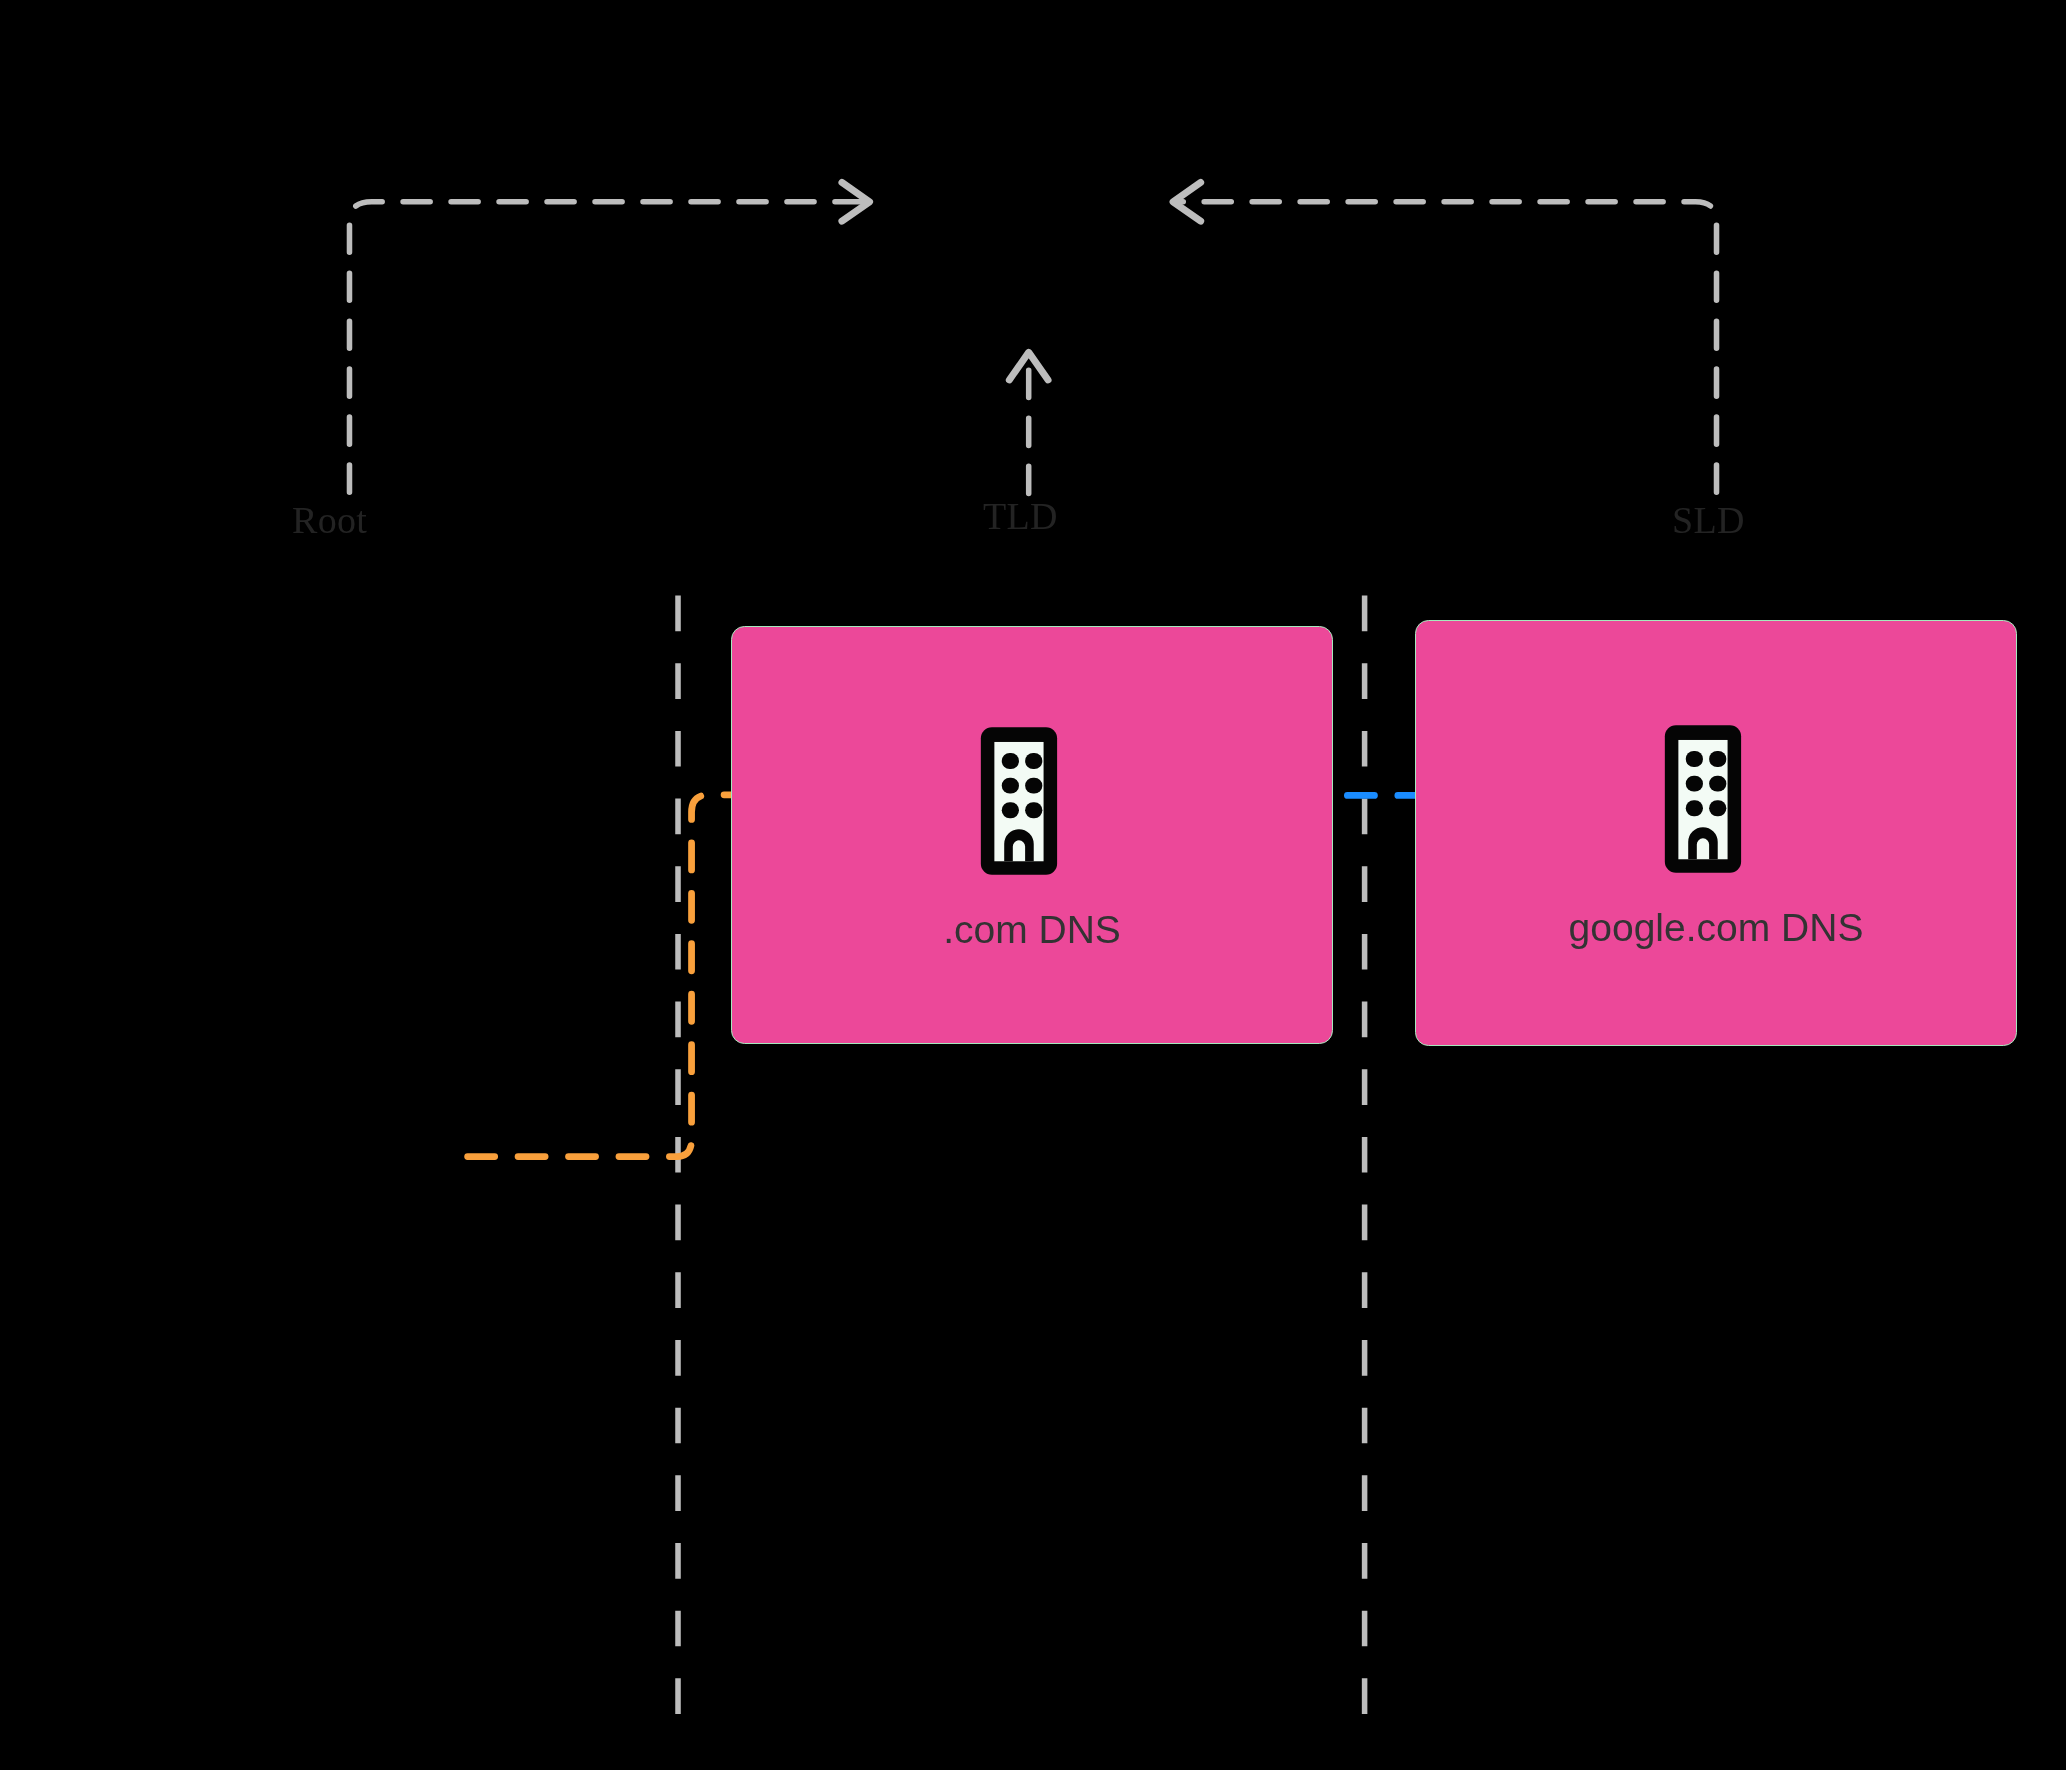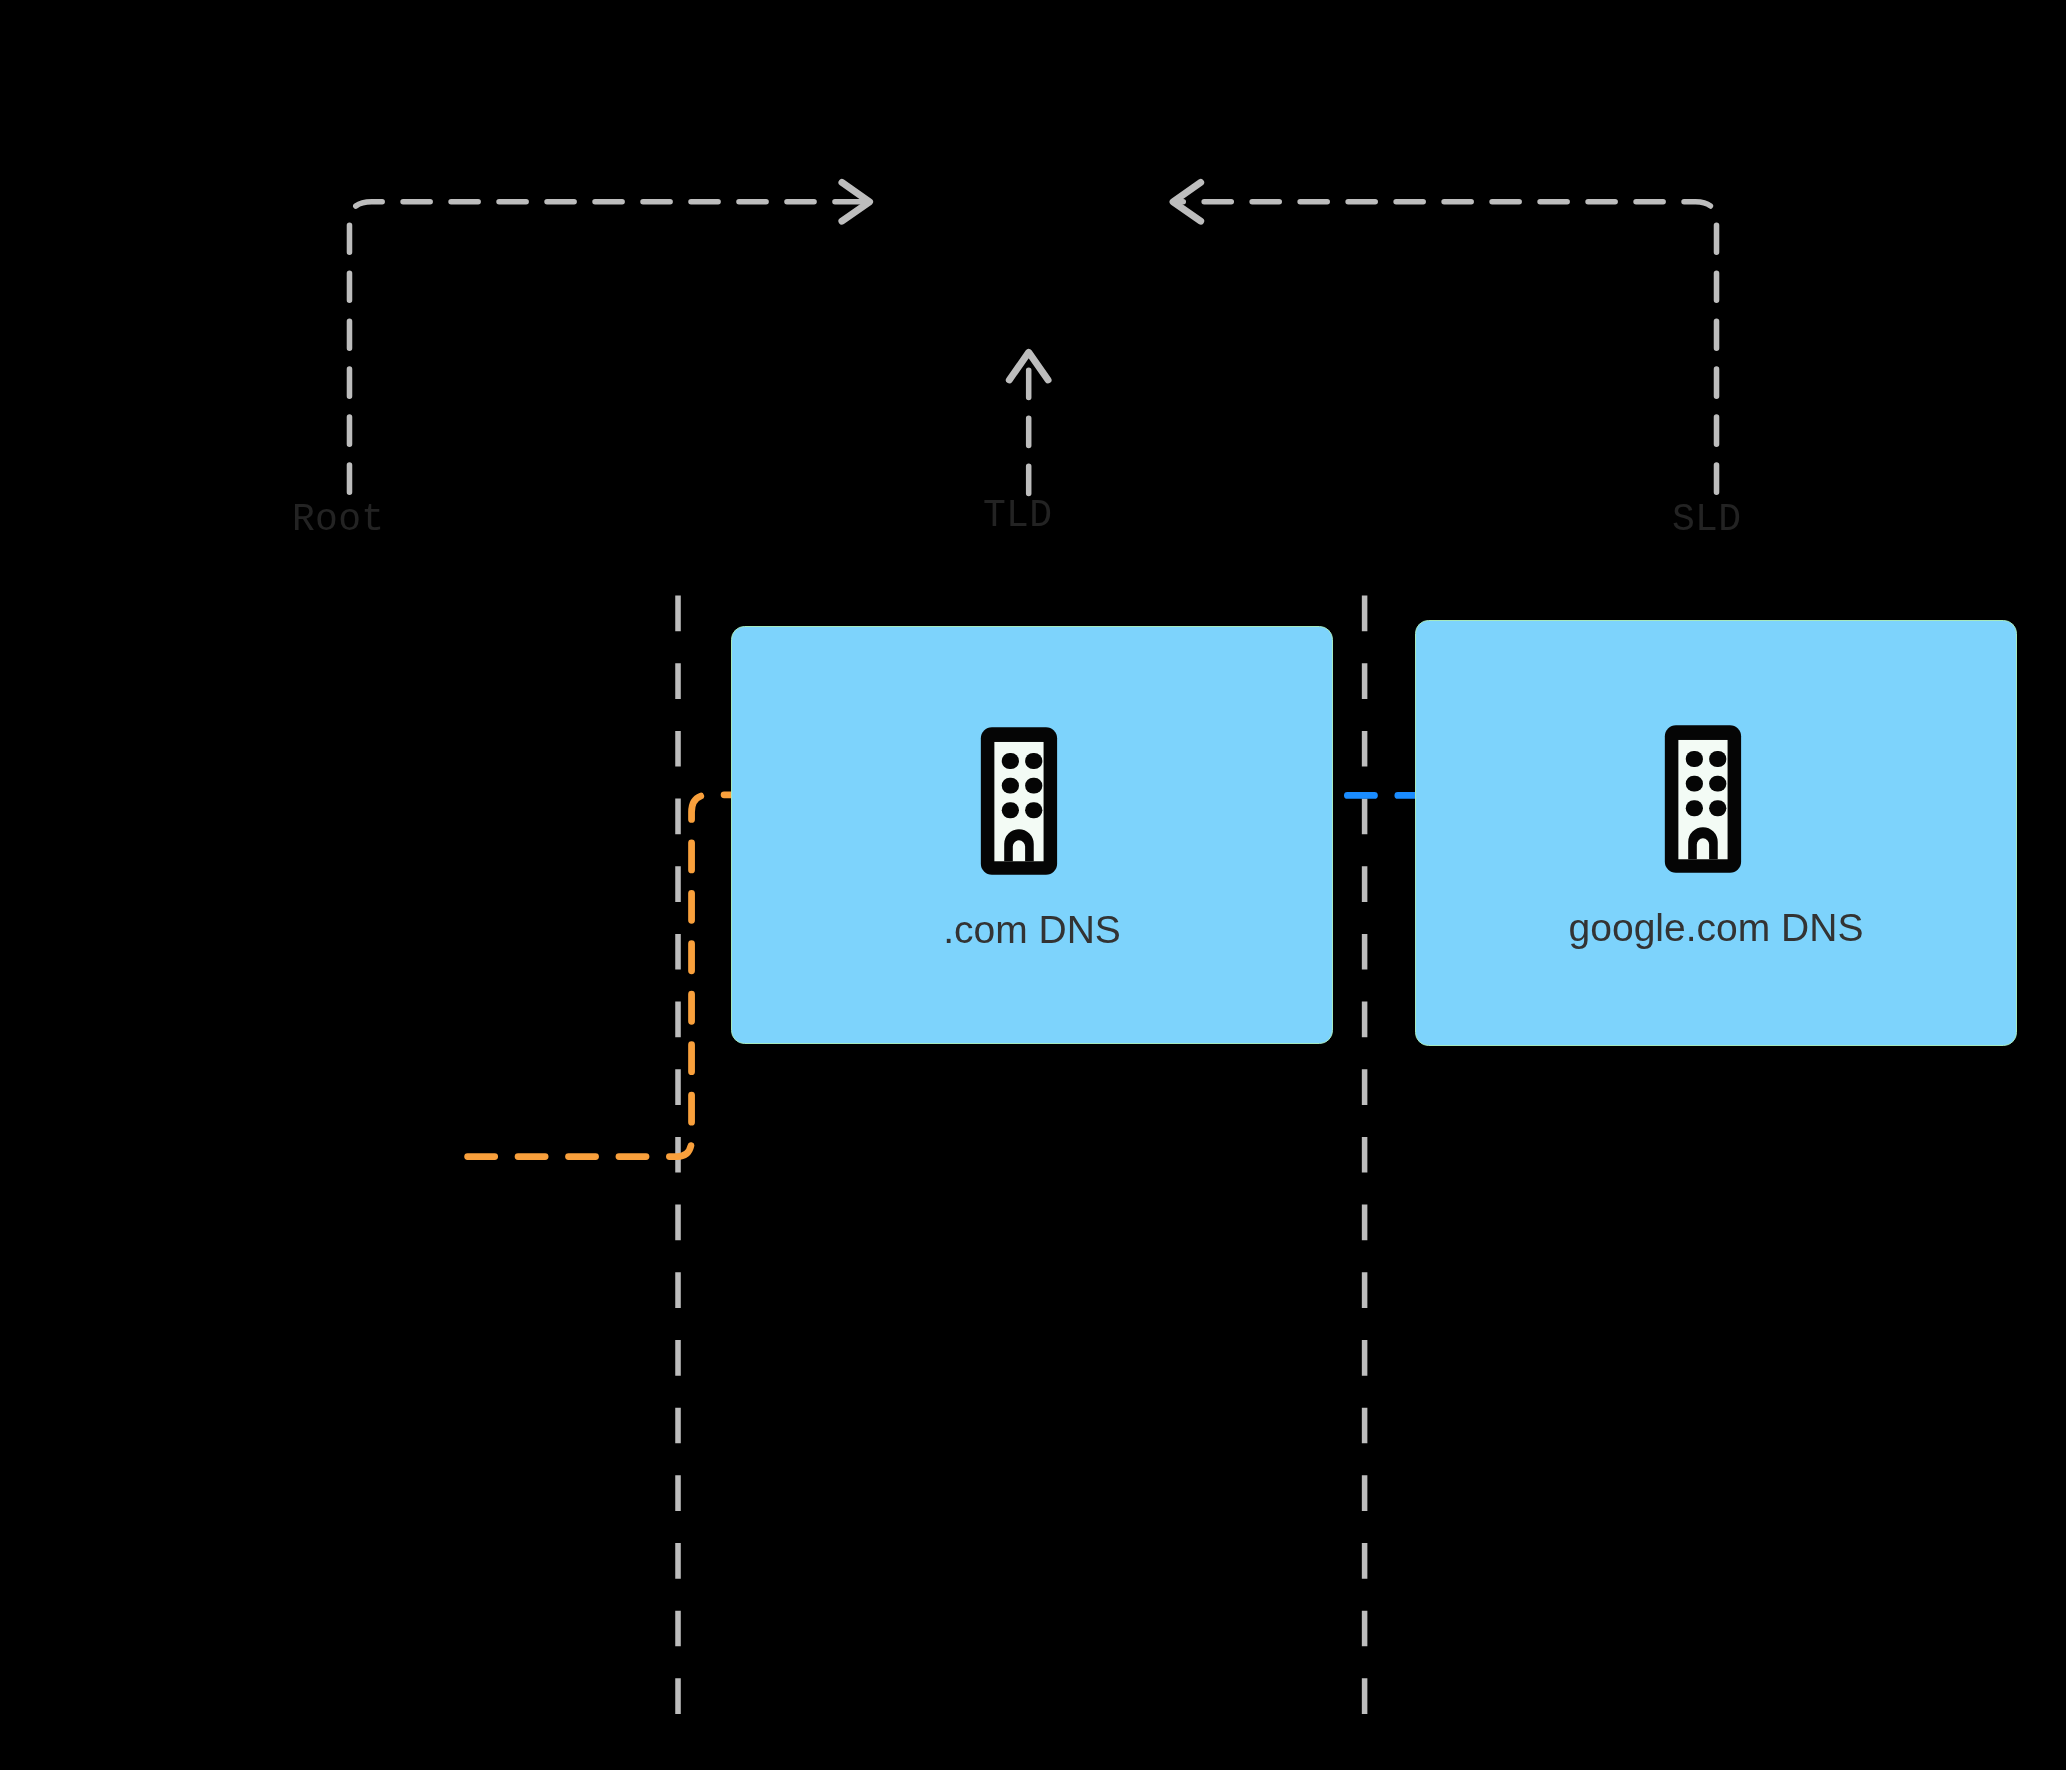--- a/index.html
+++ b/index.html
@@ -24,28 +24,28 @@
     left: 0;
     top: 0;
     width: 2066px;
     height: 1770px;
     pointer-events: none;
   }
   .tier-label {
     position: absolute;
     color: #232323;
     font-size: 38px;
-    font-family: Liberation Mono, monospace;
+    font-family: Liberation Serif, serif;
     white-space: nowrap;
     letter-spacing: 0.3px;
     text-align: right;
   }
   .node-card {
     position: absolute;
-    background: #7dd3fc;
+    background: #ec4899;
     border: 1.8px solid #a5e9bd;
     border-radius: 13.5px;
     box-sizing: border-box;
     display: flex;
     flex-direction: column;
     align-items: center;
     justify-content: center;
   }
   .node-icon {
     display: block;

